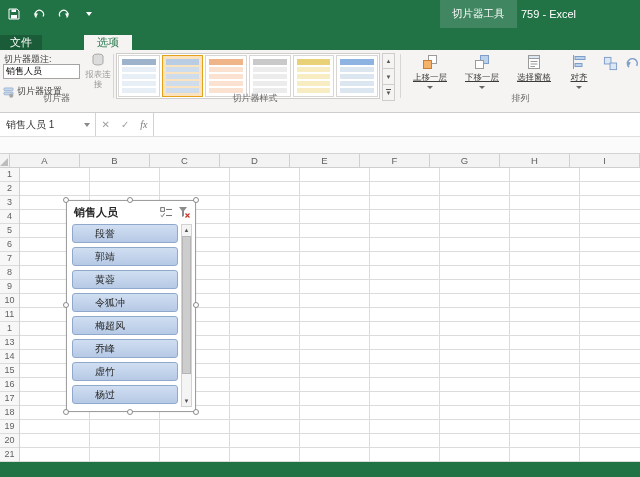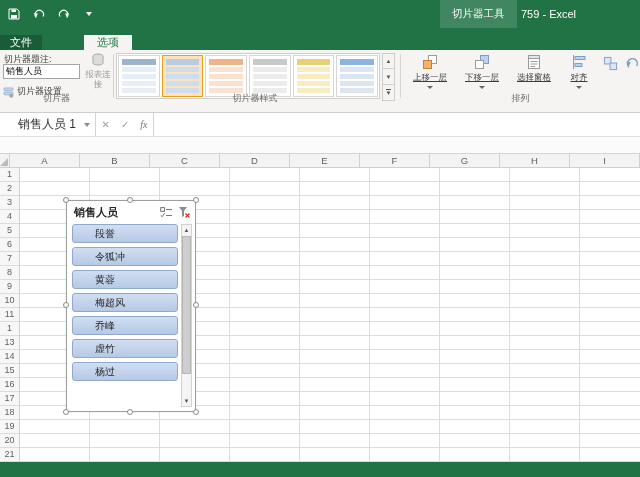--- a/index.html
+++ b/index.html
@@ -48,21 +48,21 @@
 
   .g-arrange { left:401px; right:0; }
   .abtn { position:absolute; top:3px; height:46px; display:flex; flex-direction:column; align-items:center; cursor:default;text-decoration:underline; }
   .abtn .ic { height:18px; display:flex; align-items:center; }
   .abtn .lbl { font-size:8.5px; white-space:nowrap; margin-top:1px; }
   .abtn .caret2 { width:0; height:0; border-left:3px solid transparent; border-right:3px solid transparent; border-top:3px solid #666; margin-top:2px; }
   .sbtn { position:absolute; width:20px; height:26px; display:flex; flex-direction:column; align-items:center; gap:2px; cursor:default; }
 
   
   .formula-row { height:24px; background:#fff; border-bottom:1px solid #e1dfdd; display:flex; align-items:stretch; }
-  .namebox { position:relative; width:96px; border-right:1px solid #d5d3d1; display:flex; align-items:center; padding-left:18px; font-size:12px; color:#333; cursor:default; }
+  .namebox { position:relative; width:96px; border-right:1px solid #d5d3d1; display:flex; align-items:center; padding-left:6px; font-size:10px; color:#333; cursor:default; }
   .nb-caret { position:absolute; right:5px; width:0; height:0; border-left:3px solid transparent; border-right:3px solid transparent; border-top:4px solid #8a8a8a; }
   .fbtns { width:58px; display:flex; align-items:center; justify-content:space-around; color:#a0a0a0; font-size:10px; border-right:1px solid #d5d3d1; }
   .fbtns .fx { font-style:italic; font-family:"Liberation Serif","DejaVu Serif",serif; color:#7b7b7b; }
   .fxinput { flex:1; background:#fff; }
   .spacer { height:16px; background:#fbfbfb; }
 
   
   .colheaders { height:15px; display:flex; background:#f3f3f3; border-top:1px solid #d5d3d1; border-bottom:1px solid #cfcfcf; font-size:9.5px; color:#616161; }
   .corner { position:relative; width:20px; border-right:1px solid #d0d0d0; }
   .corner-tri { position:absolute; right:1px; bottom:1px; width:0; height:0; border-left:8px solid transparent; border-bottom:8px solid #bdbdbd; }
@@ -349,22 +349,23 @@
         <span class="slicer-hbtn">
           <svg width="12" height="12" viewBox="0 0 12 12">
               <path d="M1 1h8L6 5v5L4 11V5z" fill="#8c8c8c"></path>
               <path d="M7.5 7.5l4 4M11.5 7.5l-4 4" stroke="#c0392b" stroke-width="1.2"></path>
             </svg>
         </span>
       </div>
       <div class="slicer-items">
 
       <div class="slicer-item selected">段誉</div>
+          <div class="slicer-item selected">郭靖</div>
+          <div class="slicer-item selected">黄蓉</div>
           <div class="slicer-item selected">令狐冲</div>
-          <div class="slicer-item selected">黄蓉</div>
           <div class="slicer-item selected">梅超风</div>
           <div class="slicer-item selected">乔峰</div>
           <div class="slicer-item selected">虚竹</div>
           <div class="slicer-item selected">杨过</div>
         </div>
       <div class="slicer-scroll">
         <span class="sc-up">▲</span>
         <span class="sc-thumb"></span>
         <span class="sc-down">▼</span>
       </div>

